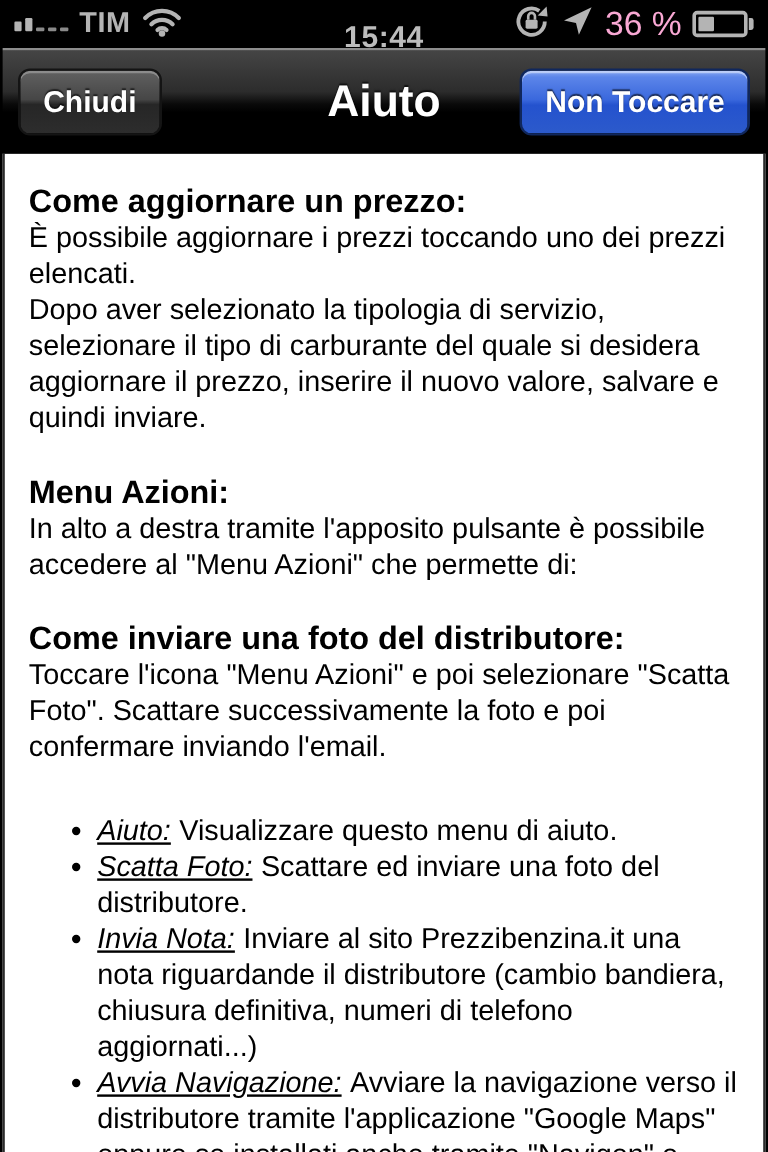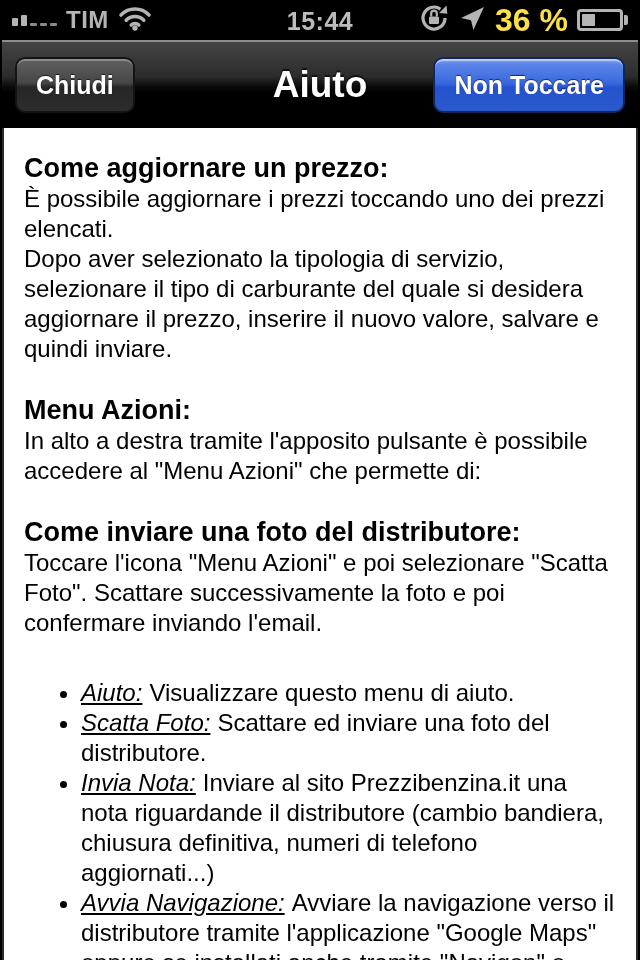--- a/index.html
+++ b/index.html
@@ -6,28 +6,28 @@
   html,body { background:#000; }
   body { font-family: "Liberation Sans", sans-serif; }
   .phone { position: relative; width: 636px; height: 960px; margin: 0 auto;
            background:#000; overflow: hidden; }
 
   
   .status-bar { position: relative; height: 40px; background: #000;
                 display: flex; align-items: center; justify-content: space-between;
                 padding: 0 10px; color:#b4b4b4; }
   .sb-left, .sb-right { display: flex; align-items: center; gap: 9px; z-index: 2; }
-  .sb-time { position: absolute; left: 0; right: 0; top: 0; height: 40px; line-height: 42px;
+  .sb-time { position: absolute; left: 0; right: 0; top: 10px; height: 40px; line-height: 42px;
              text-align: center; font-size: 25px; font-weight: bold; color: #bcbcbc;
              letter-spacing: .5px; z-index: 1; }
   .carrier { font-size: 24px; font-weight: bold; color: #b4b4b4; letter-spacing: .5px; }
   .signal { display: inline-flex; align-items: flex-end; gap: 3px; height: 18px; padding-bottom: 3px;}
   .signal .bar { width: 6px; background: #b4b4b4; border-radius: 1px; }
   .signal .bar.empty { background: #8a8a8a; height: 3px !important; width: 7px; }
-  .pct { font-size: 32px; font-weight: bold; color: #fde047; }
+  .pct { font-size: 28px; font-weight: normal; color: #f9a8d4; }
   .battery-wrap { display: inline-flex; align-items: center; }
   .battery { width: 46px; height: 22px; border: 3px solid #b4b4b4; border-radius: 4px;
              padding: 2px; display: flex; }
   .battery-fill { background: #b4b4b4; height: 100%; border-radius: 1px; }
   .battery-nub { width: 4px; height: 10px; background: #b4b4b4;
                  border-radius: 0 2px 2px 0; margin-left: 1px; }
 
   
   .nav-bar { position: relative; height: 88px;
              border-top: 2px solid #8d8d8d;

